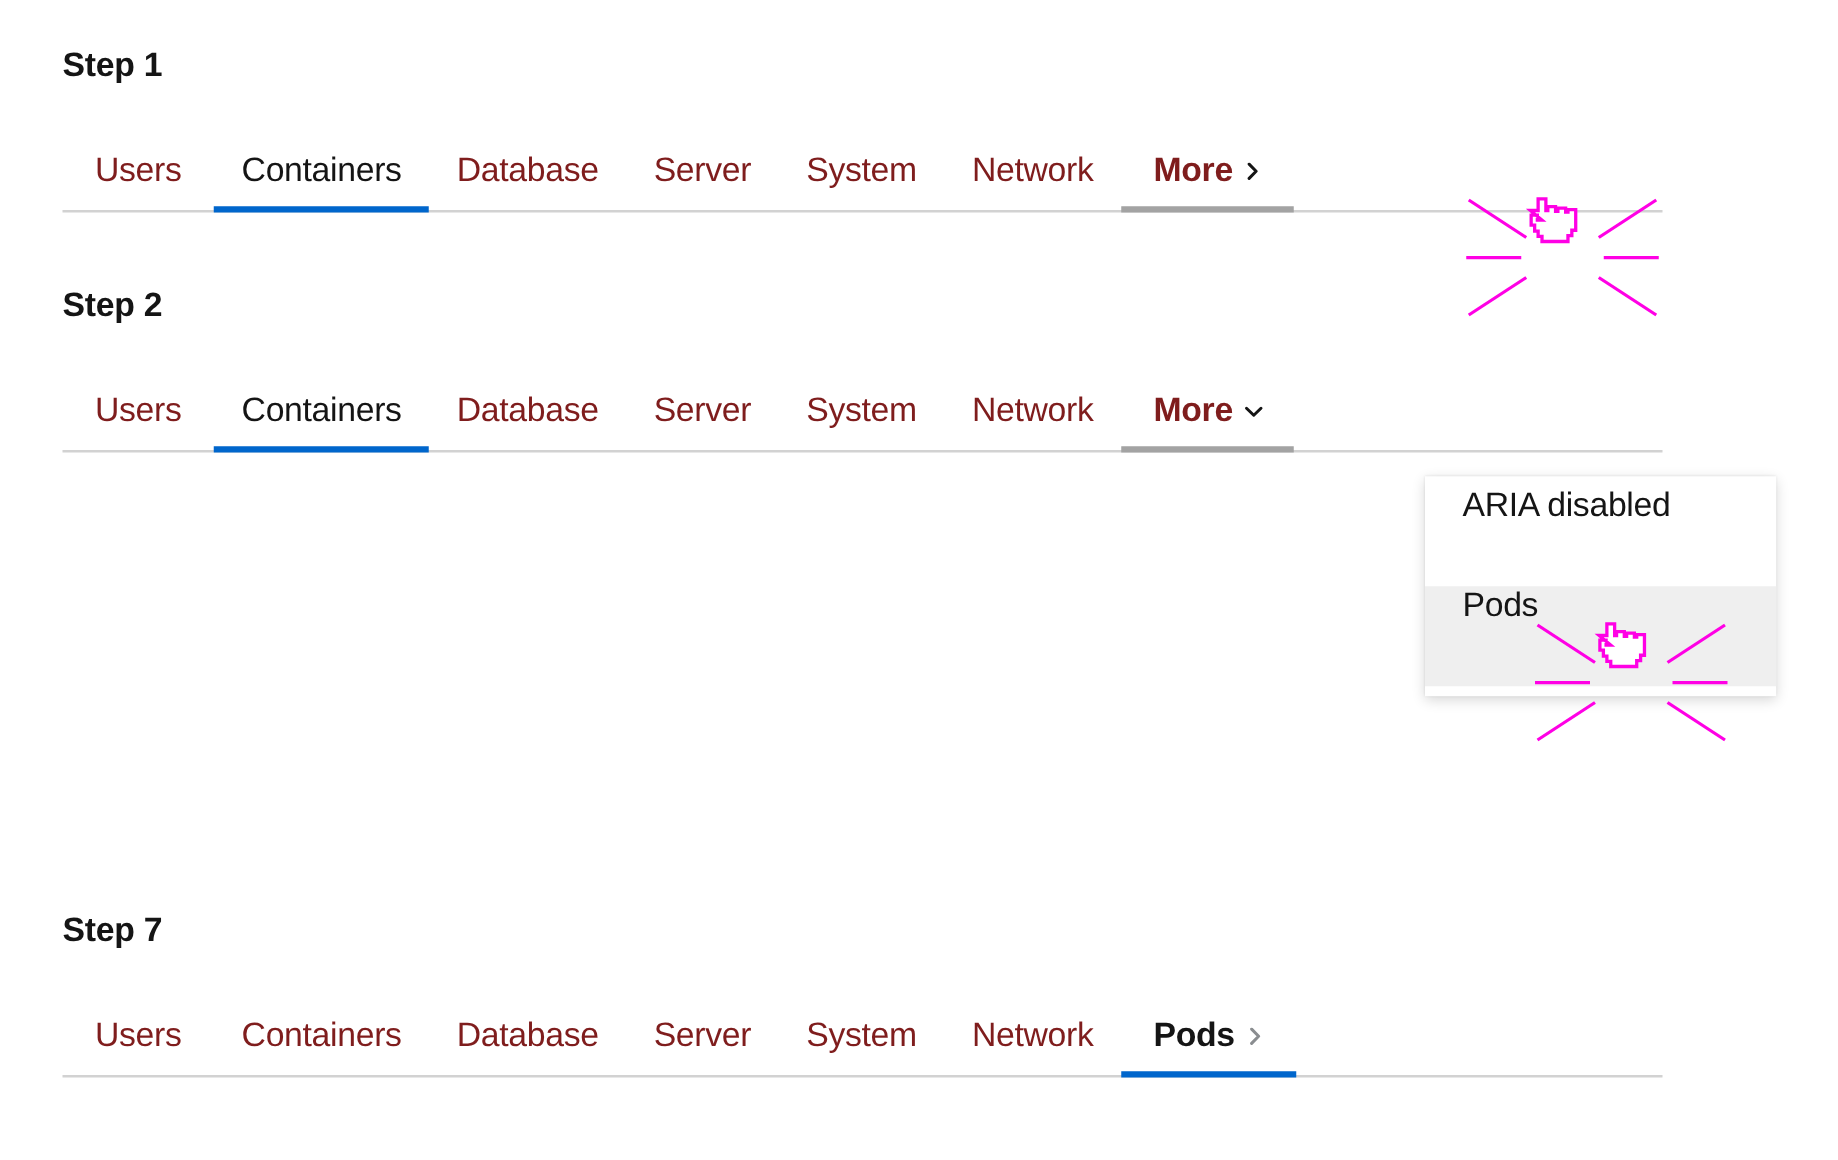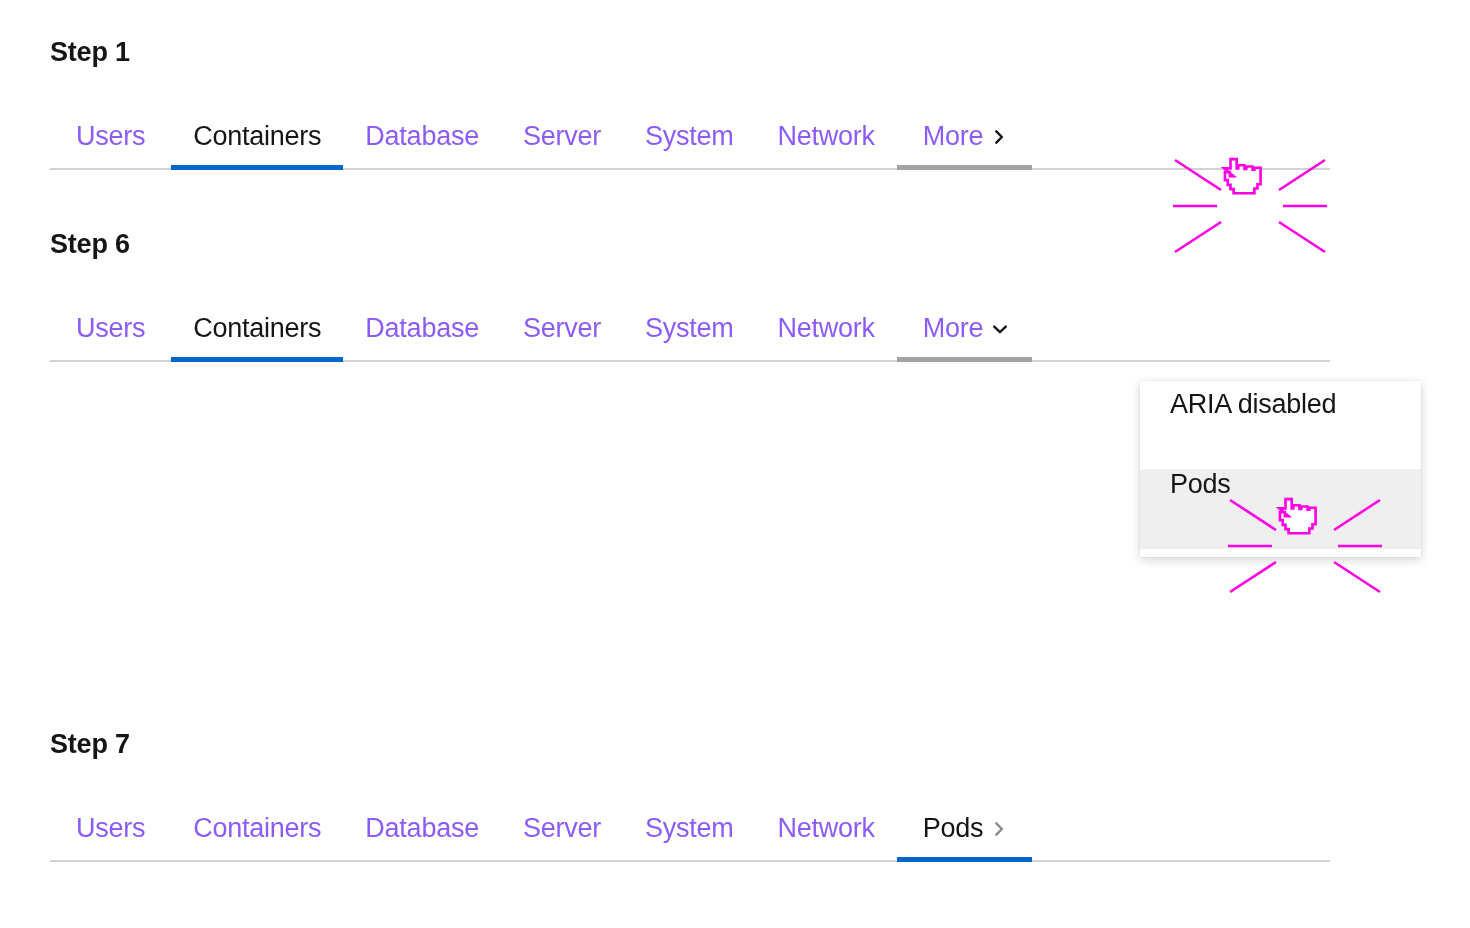--- a/index.html
+++ b/index.html
@@ -61,21 +61,21 @@
   }
   .tab {
     position: relative;
     display: flex;
     align-items: center;
     justify-content: center;
     gap: 9px;
     height: 58px;
     padding: 0 22px;
     font-size: 27px;
-    color: #8b5cf6;
+    color: #7f1d1d;
     letter-spacing: -0.25px;
     white-space: nowrap;
     box-sizing: border-box;
     cursor: pointer;
     background: transparent;
     border: none;
     font-family: "Liberation Sans", sans-serif;
   }
   .tab .tab-label { line-height: 1; }
 
@@ -119,21 +119,21 @@
     display: inline-block;
     width: 14px;
     height: 14px;
     position: relative;
     flex: 0 0 auto;
   }
   .chev svg { display: block; }
 
   
   .tab.t-users     { padding-left: 26px; padding-right: 26px; }
-  .tab.t-more      { padding-left: 26px; padding-right: 26px; }
+  .tab.t-more      { padding-left: 26px; padding-right: 26px; font-weight: bold; }
 
   
   .dropdown {
     position: absolute;
     left: 1140px;
     top: 381px;
     width: 281px;
     background: #ffffff;
     box-shadow: 0 3px 10px rgba(3,3,3,0.16), 0 0 2px rgba(3,3,3,0.10);
     z-index: 30;
@@ -202,21 +202,21 @@
             <svg width="14" height="14" viewBox="0 0 14 14" aria-hidden="true">
               <path d="M4.3 1.3 L9.9 7 L4.3 12.7" fill="none" stroke="#151515" stroke-width="2.4" stroke-linecap="round" stroke-linejoin="round"></path>
             </svg>
           </span>
         </button>
       </div>
     </div>
   </div>
 
   <div class="step-block" id="step2-block">
-    <div class="step-title">Step 6</div>
+    <div class="step-title">Step 2</div>
 
     <div class="tabs-wrap">
       <div class="tabs-rule"></div>
       <div class="tabs-row">
         <button class="tab t-users">
           <span class="tab-label">Users</span>
         </button>
         <button class="tab active">
           <span class="tab-label">Containers</span>
         </button>

